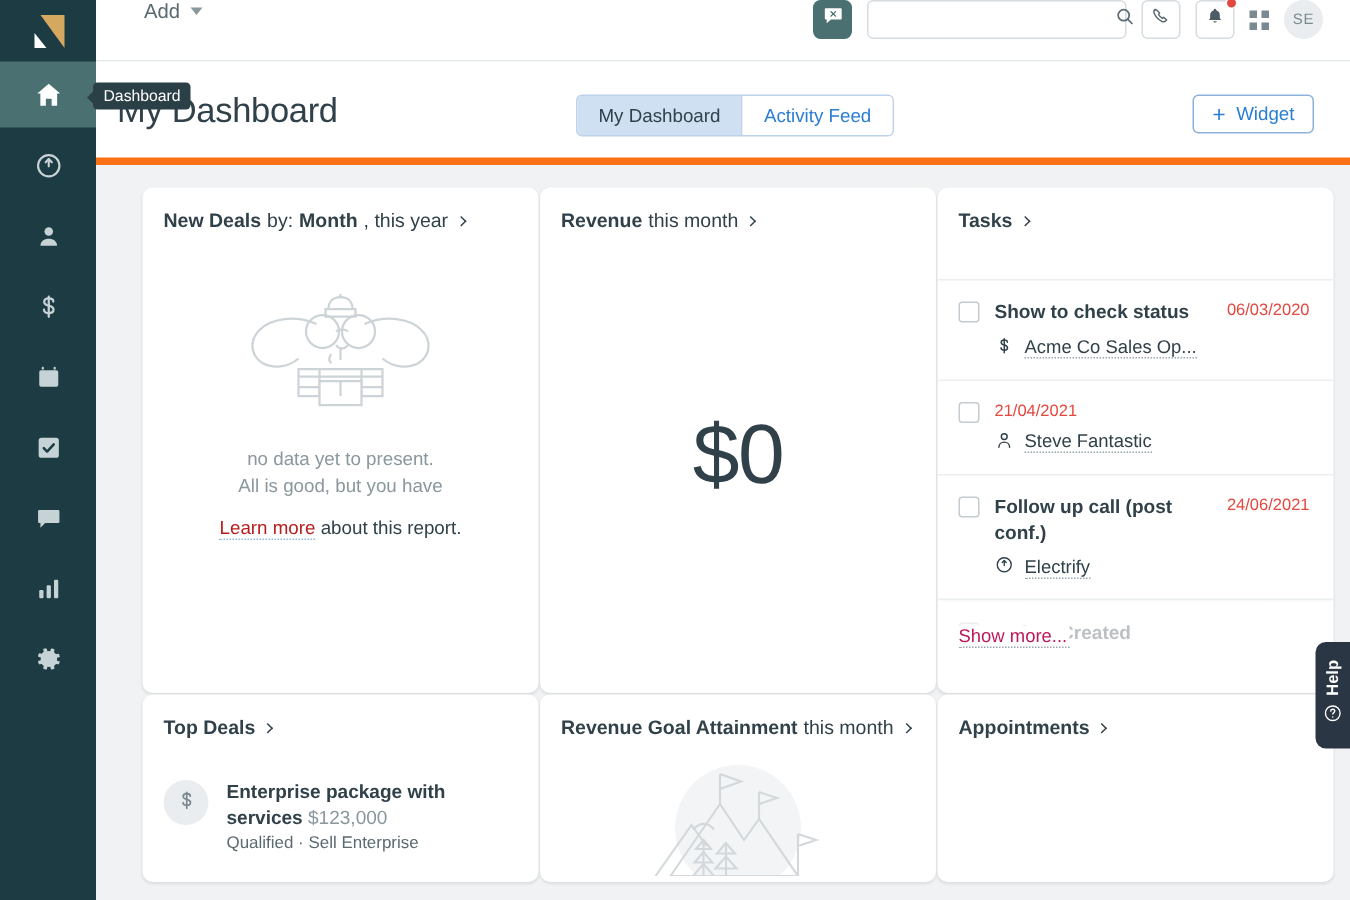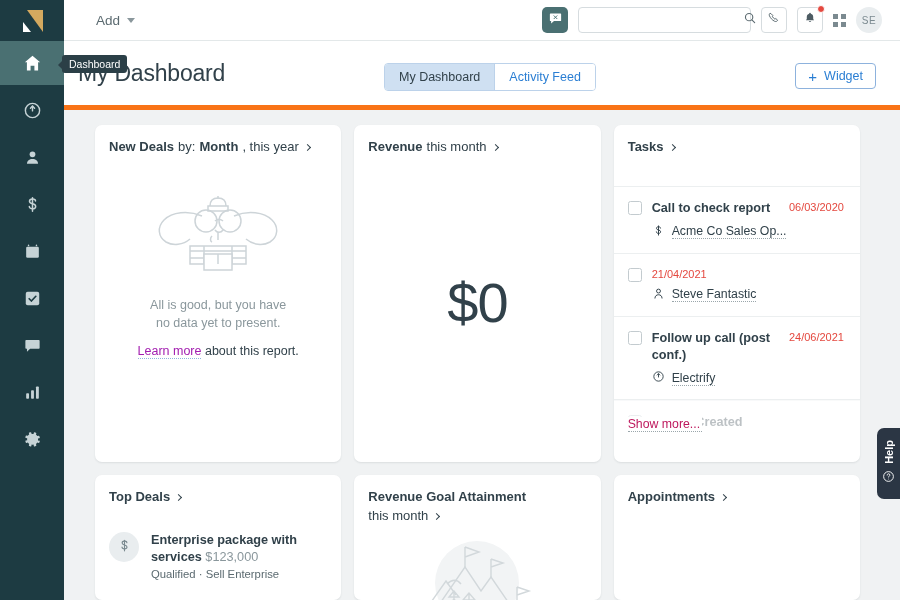--- a/index.html
+++ b/index.html
@@ -40,21 +40,21 @@
     color: #c6d3d6;
   }
   .side-item.active { background: #4a7072; color: #ffffff; }
   .side-item svg { display: block; }
   .side-spacer { height: 3px; }
 
   
   .topbar {
     position: absolute; left: 64px; top: 0; width: 836px; height: 41px;
     background: #ffffff; border-bottom: 1px solid #e3e8e9;
-    display: flex; align-items: center;
+    display: flex; align-items: flex-start;
   }
   .add-btn {
     display: flex; align-items: center; gap: 7px;
     margin-left: 32px; color: #5b6a70; font-size: 13.5px;
   }
   .chev-down {
     width: 0; height: 0;
     border-left: 4.5px solid transparent;
     border-right: 4.5px solid transparent;
     border-top: 5px solid #8a979c;
@@ -132,22 +132,22 @@
   .tooltip:before {
     content: ""; position: absolute; left: -4px; top: 6px;
     width: 0; height: 0;
     border-top: 4px solid transparent; border-bottom: 4px solid transparent;
     border-right: 4px solid #2b3f47;
   }
 
   
   .board {
     position: absolute; left: 64px; top: 110px; width: 836px; height: 490px;
-    padding: 15px 40px 0 31px;
-    display: grid; grid-template-columns: 1fr 1fr 1fr; gap: 13px;
+    padding: 15px 11px 0 31px;
+    display: grid; grid-template-columns: 1fr 1fr 1fr; gap: 1px;
     align-content: start;
   }
   .card {
     background: #fff; border-radius: 7px; position: relative; overflow: hidden;
     box-shadow: 0 1px 2px rgba(30,50,60,.10);
   }
   .card.r1 { height: 337px; }
   .card.r2 { height: 125px; }
   .card-title {
     padding: 14px 16px 0 14px; font-size: 13px; color: #31414a;
@@ -164,21 +164,21 @@
   .empty-wrap {
     display: flex; flex-direction: column; align-items: center;
     margin-top: 34px;
   }
   .empty-text {
     margin-top: 18px; text-align: center; font-size: 12.5px;
     color: #8a979c; line-height: 1.45;
   }
   .empty-link { margin-top: 12px; font-size: 12.5px; color: #31414a; }
   .empty-link a {
-    color: #a21caf; text-decoration: none;
+    color: #b91c1c; text-decoration: none;
     border-bottom: 1px dotted #8fb6de;
   }
 
   .big-value {
     position: absolute; left: 0; right: 0; top: 145px;
     text-align: center; font-size: 56px; color: #31414a; font-weight: 400;
     letter-spacing: -1px;
   }
 
   
@@ -443,22 +443,22 @@
             <path d="M76 44v8"></path>
             <path d="M70 48c-2 2-2 5 0 6"></path>
             <path d="M48 58h56v18H48z"></path>
             <path d="M48 63h56M48 70h56"></path>
             <path d="M62 58v18M90 58v18"></path>
             <path d="M62 66h28v16H62z" fill="#ffffff"></path>
             <path d="M76 66v10"></path>
           </svg>
         </span>
         <div class="empty-text">
+          <div>no data yet to present.</div>
           <div>All is good, but you have</div>
-          <div>no data yet to present.</div>
         </div>
         <div class="empty-link">
           <a href="#">Learn more</a>
           <span>about this report.</span>
         </div>
       </div>
     </section>
 
     <section class="card r1">
       <div class="card-title">
@@ -474,21 +474,21 @@
         <b>Tasks</b>
         <span class="chev-r"></span>
       </div>
 
       <div style="margin-top:32px">
 
         <div class="task-row">
           <div class="cbox"></div>
           <div class="task-main">
             <div class="task-head">
-              <div class="task-name">Call to check report</div>
+              <div class="task-name">Show to check status</div>
               <div class="task-date">06/03/2020</div>
             </div>
             <div class="task-sub">
               <span>
                 <svg width="13" height="13" viewBox="0 0 24 24" fill="none" stroke="#31414a" stroke-width="1.8">
                   <path d="M12 3.5v17" stroke-linecap="round"></path>
                   <path d="M15.8 7.6c0-1.6-1.7-2.6-3.8-2.6s-3.8 1.1-3.8 2.9c0 4.2 7.8 2.2 7.8 6.5 0 1.9-1.8 3-4 3s-4-1.1-4-2.9" stroke-linecap="round"></path>
                 </svg>
               </span>
               <span class="lbl">Acme Co Sales Op...</span>

